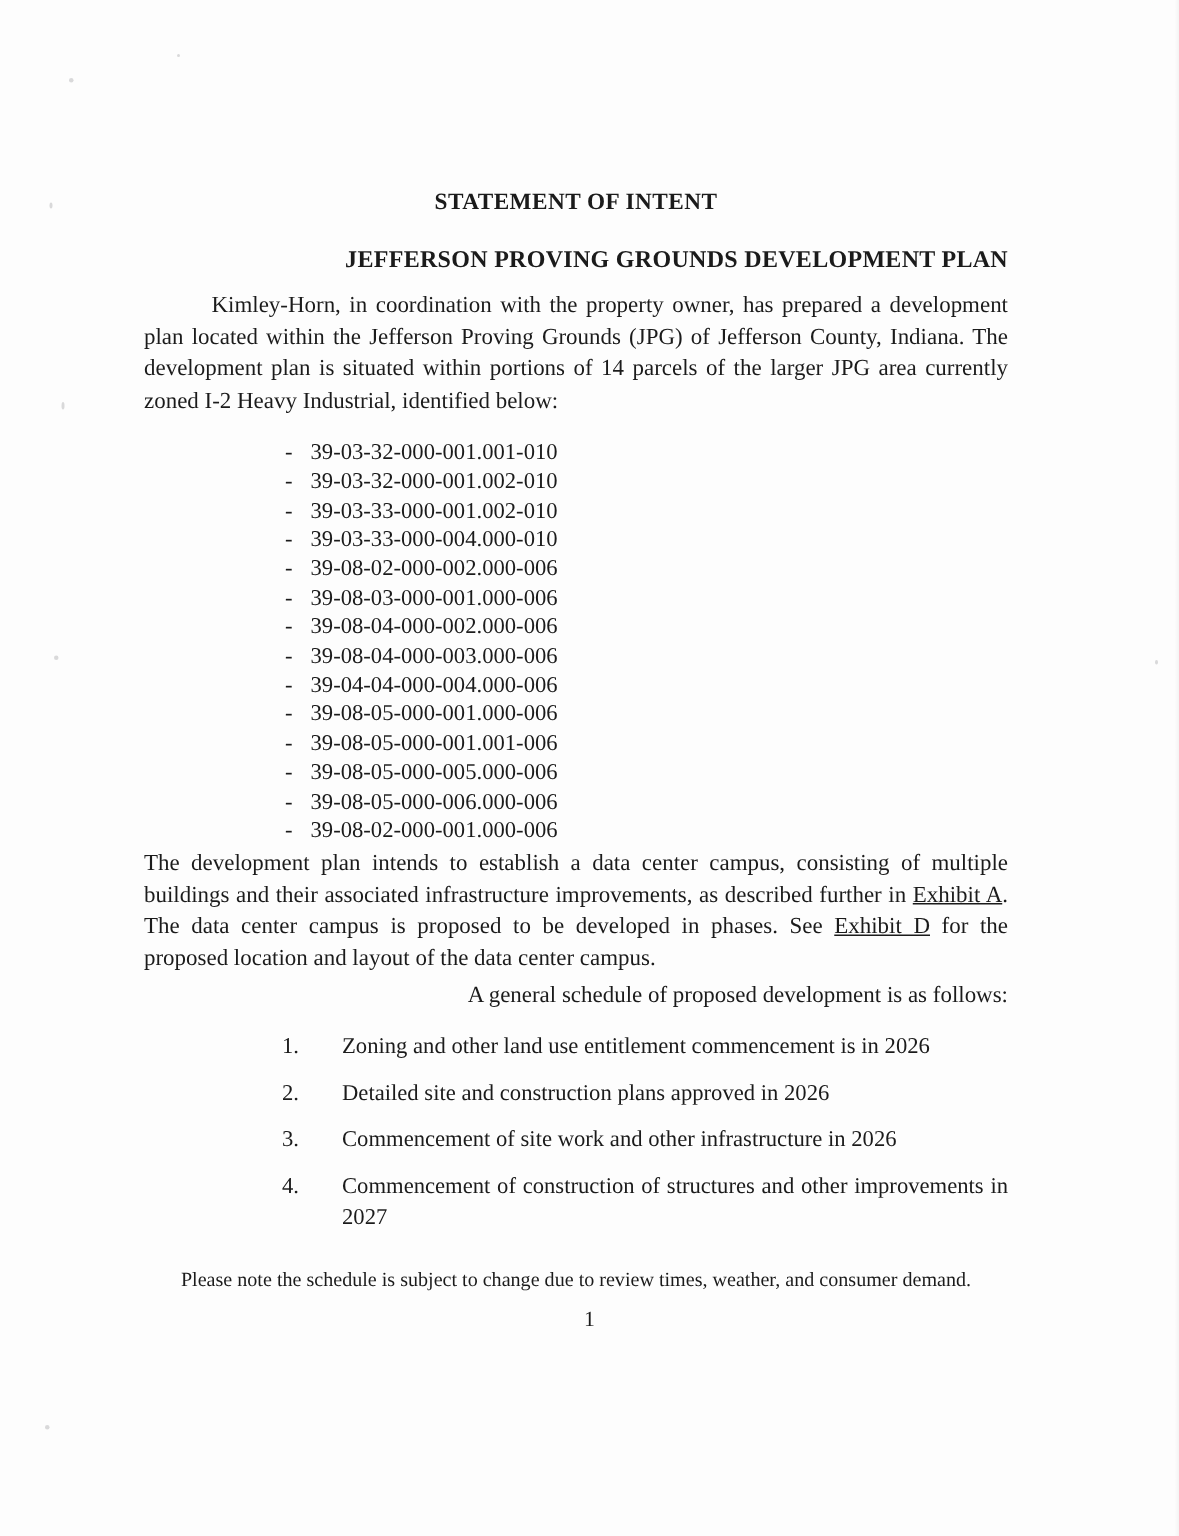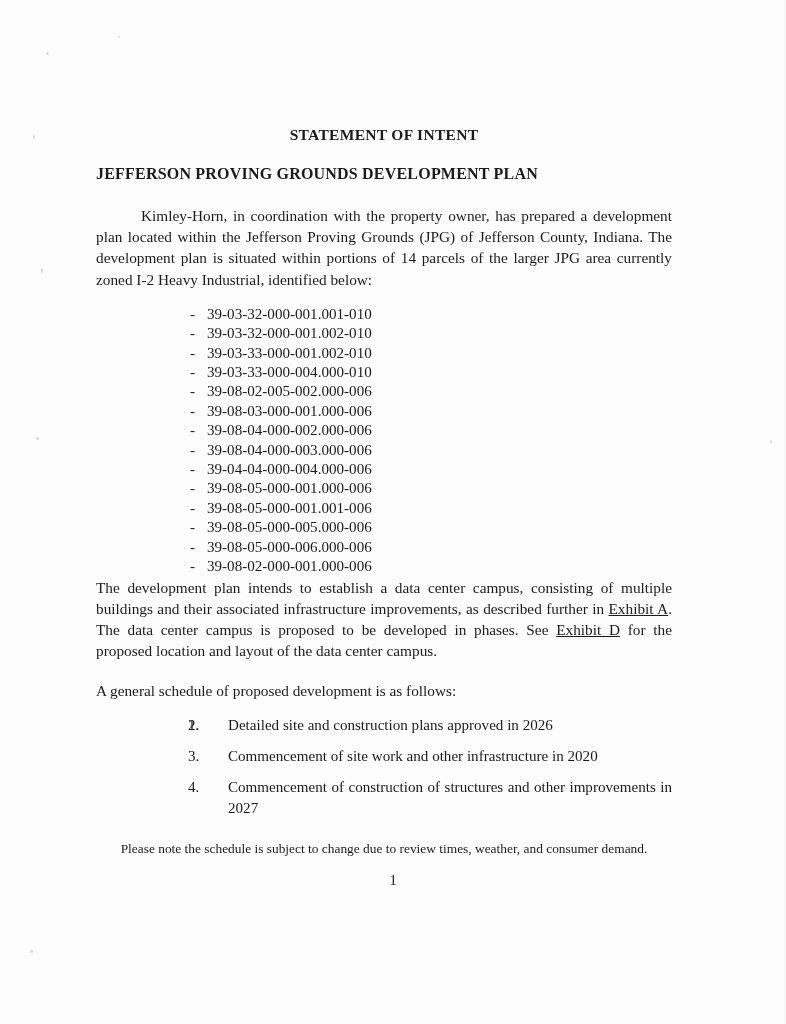--- a/index.html
+++ b/index.html
@@ -45,43 +45,43 @@
     margin-top: 126px;
   }
   .doc-title {
     text-align: center;
     font-weight: bold;
     font-size: 15.5px;
     letter-spacing: 0.3px;
     margin: 0;
   }
   .doc-subtitle {
-    text-align: left;
+    text-align: right;
     font-weight: bold;
     font-size: 16px;
     letter-spacing: 0.2px;
     margin: 21px 0 0 0;
   }
 
   p.body-par {
     font-size: 15.3px;
     line-height: 21.2px;
     text-align: justify;
     margin: 0;
   }
   p.intro {
-    margin-top: 22px;
+    margin-top: 10px;
     text-indent: 45px;
   }
   p.after-list {
     margin-top: 0;
   }
   p.schedule-lead {
-    margin-top: 19px;
-    text-align: left;
+    margin-top: 4px;
+    text-align: right;
   }
   p.note {
     margin-top: 20px;
     font-size: 13.4px;
     line-height: 19px;
     text-align: center;
   }
 
   .parcel-list {
     margin: 15px 0 0 0;
@@ -157,40 +157,40 @@
       <div class="doc-subtitle">JEFFERSON PROVING GROUNDS DEVELOPMENT PLAN</div>
     </div>
 
     <p class="body-par intro">Kimley-Horn, in coordination with the property owner, has prepared a development plan located within the Jefferson Proving Grounds (JPG) of Jefferson County, Indiana. The development plan is situated within portions of 14 parcels of the larger JPG area currently zoned I-2 Heavy Industrial, identified below:</p>
 
     <ul class="parcel-list">
       <li><span class="dash">-</span><span>39-03-32-000-001.001-010</span></li>
       <li><span class="dash">-</span><span>39-03-32-000-001.002-010</span></li>
       <li><span class="dash">-</span><span>39-03-33-000-001.002-010</span></li>
       <li><span class="dash">-</span><span>39-03-33-000-004.000-010</span></li>
-      <li><span class="dash">-</span><span>39-08-02-005-002.000-006</span></li>
+      <li><span class="dash">-</span><span>39-08-02-000-002.000-006</span></li>
       <li><span class="dash">-</span><span>39-08-03-000-001.000-006</span></li>
       <li><span class="dash">-</span><span>39-08-04-000-002.000-006</span></li>
       <li><span class="dash">-</span><span>39-08-04-000-003.000-006</span></li>
       <li><span class="dash">-</span><span>39-04-04-000-004.000-006</span></li>
       <li><span class="dash">-</span><span>39-08-05-000-001.000-006</span></li>
       <li><span class="dash">-</span><span>39-08-05-000-001.001-006</span></li>
       <li><span class="dash">-</span><span>39-08-05-000-005.000-006</span></li>
       <li><span class="dash">-</span><span>39-08-05-000-006.000-006</span></li>
       <li><span class="dash">-</span><span>39-08-02-000-001.000-006</span></li>
     </ul>
 
     <p class="body-par after-list"><span>The development plan intends to establish a data center campus, consisting of multiple buildings and their associated infrastructure improvements, as described further in </span><u class="exhibit">Exhibit A</u><span>. The data center campus is proposed to be developed in phases.  See </span><u class="exhibit">Exhibit D</u><span> for the proposed location and layout of the data center campus.</span></p>
 
     <p class="body-par schedule-lead">A general schedule of proposed development is as follows:</p>
 
     <ol class="schedule-list">
-      <li><span class="num">1.</span></li>
+      <li><span class="num">1.</span><span>Zoning and other land use entitlement commencement is in 2026</span></li>
       <li><span class="num">2.</span><span>Detailed site and construction plans approved in 2026</span></li>
-      <li><span class="num">3.</span><span>Commencement of site work and other infrastructure in 2020</span></li>
+      <li><span class="num">3.</span><span>Commencement of site work and other infrastructure in 2026</span></li>
       <li><span class="num">4.</span><span>Commencement of construction of structures and other improvements in 2027</span></li>
     </ol>
 
     <p class="body-par note">Please note the schedule is subject to change due to review times, weather, and consumer demand.</p>
 
   </div>
 
   <div class="page-number">1</div>
 
 </div>

